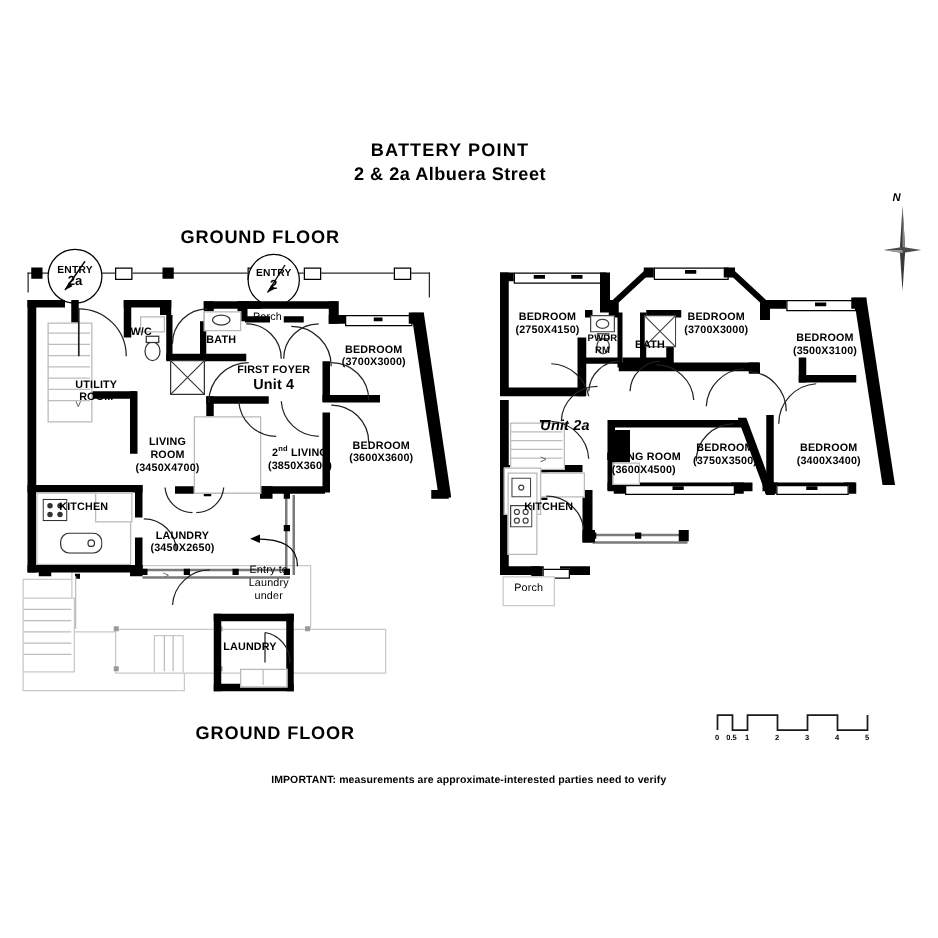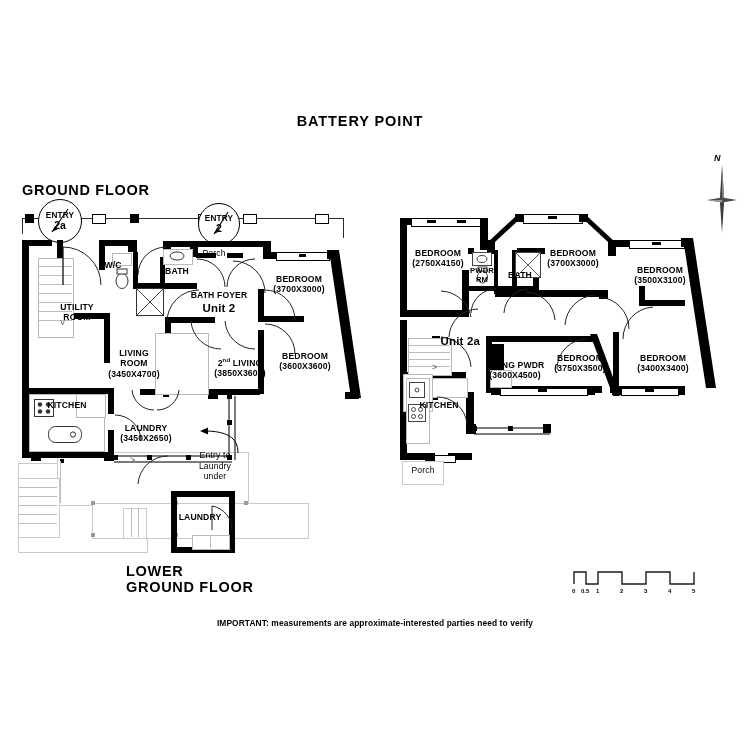--- a/index.html
+++ b/index.html
@@ -5,21 +5,21 @@
   html,body{margin:0;padding:0;background:#ffffff;}
   body{width:750px;height:750px;position:relative;overflow:hidden;
        font-family:"Liberation Sans","DejaVu Sans",sans-serif;color:#000;}
   #stage{position:absolute;left:0;top:0;width:750px;height:750px;}
   .abs{position:absolute;}
   .ttl{text-align:center;font-weight:bold;letter-spacing:.4px;}
   #title-block{left:0;top:112px;width:720px;text-align:center;line-height:1.32;}
   #title-block .l1{font-size:14.5px;letter-spacing:.9px;}
   #title-block .l2{font-size:14.5px;}
   #title-block .l3{font-size:14.5px;}
-  .floorlabel{font-weight:bold;font-size:14.5px;letter-spacing:.7px;text-align:left;}
+  .floorlabel{font-weight:bold;font-size:14.5px;letter-spacing:.7px;text-align:right;}
   .roomlbl{position:absolute;text-align:center;font-size:8.6px;line-height:1.22;
            font-weight:bold;letter-spacing:.15px;white-space:nowrap;}
   .roomlbl.sm{font-size:7.6px;}
   .roomlbl.unit{font-size:11.5px;font-weight:bold;}
   .roomlbl.thin{font-weight:normal;}
   .w{position:absolute;background:#000;}
   .thinline{position:absolute;background:#111;}
   .gl{position:absolute;background:#bdbdbd;}
   .glf{position:absolute;border:1px solid #c9c9c9;background:#fff;}
   .boxl{position:absolute;border:1px solid #b9b9b9;background:#fff;}
@@ -39,20 +39,21 @@
   #compass .nlab{position:absolute;left:9px;top:-2px;font-size:9px;
      font-weight:bold;font-style:italic;}
 </style>
 </head>
 <body>
 
 <div id="stage">
 
   <div class="abs ttl" id="title-block">
     <div class="l1">BATTERY POINT</div>
+    <div class="l2">2 &amp; 2a Albuera Street</div>
   </div>
 
   <div class="abs" id="compass">
     <span class="nlab">N</span>
     <svg width="34" height="80" viewBox="0 0 34 80">
       <polygon points="17,10 19.2,45 17,78 14.8,45" fill="#3a3a3a"></polygon>
       <polygon points="17,10 19.2,45 17,48 17,10" fill="#888"></polygon>
       <polygon points="2,45 17,42.6 32,45 17,47.4" fill="#4a4a4a"></polygon>
       <polygon points="2,45 17,45 17,47.4" fill="#9a9a9a"></polygon>
     </svg>
@@ -255,22 +256,22 @@
       <path d="M33 1 A30 30 0 0 0 3 29" fill="none" stroke="#222" stroke-width="1"></path>
     </svg>
 
   <div class="roomlbl" style="left:93px;top:260px;width:40px;">W/C</div>
   <div class="roomlbl" style="left:155px;top:266px;width:44px;">BATH</div>
   <div class="roomlbl thin" style="left:193px;top:248px;width:42px;">Porch</div>
   <div class="roomlbl" style="left:49px;top:302px;width:56px;">
     <span>UTILITY</span><br>
     <span>ROOM</span>
   </div>
-  <div class="roomlbl" style="left:178px;top:290px;width:82px;">BATH FOYER</div>
-  <div class="roomlbl unit" style="left:178px;top:301px;width:82px;">Unit 2</div>
+  <div class="roomlbl" style="left:178px;top:290px;width:82px;">FIRST FOYER</div>
+  <div class="roomlbl unit" style="left:178px;top:301px;width:82px;">Unit 4</div>
   <div class="roomlbl" style="left:266px;top:274px;width:66px;">
     <span>BEDROOM</span><br>
     <span>(3700X3000)</span>
   </div>
   <div class="roomlbl" style="left:101px;top:348px;width:66px;">
     <span>LIVING</span><br>
     <span>ROOM</span><br>
     <span>(3450X4700)</span>
   </div>
   <div class="roomlbl" style="left:204px;top:357px;width:72px;">
@@ -301,21 +302,20 @@
   <div class="w" style="left:171px;top:491px;width:6px;height:62px;"></div>
   <div class="w" style="left:229px;top:491px;width:6px;height:62px;"></div>
   <div class="w" style="left:171px;top:547px;width:64px;height:6px;"></div>
   <div class="boxl" style="left:192px;top:535px;width:36px;height:13px;"></div>
   <div class="gl" style="left:210px;top:535px;width:1px;height:13px;"></div>
   <svg class="abs" style="left:211px;top:505px;" width="24" height="26">
     <path d="M1 1 A24 24 0 0 1 21 25" fill="none" stroke="#222" stroke-width="1"></path>
     <path d="M1 1 L1 25" stroke="#222" stroke-width="1"></path>
   </svg>
   <div class="roomlbl" style="left:175px;top:512px;width:50px;">LAUNDRY</div>
-  <div class="abs floorlabel" style="left:126px;top:563px;width:158px;">LOWER</div>
   <div class="abs floorlabel" style="left:126px;top:579px;width:158px;">GROUND FLOOR</div>
 
 
   <div class="w" style="left:400px;top:218px;width:7px;height:96px;"></div>
   <div class="w" style="left:400px;top:320px;width:7px;height:140px;"></div>
   <div class="w" style="left:400px;top:218px;width:12px;height:7px;"></div>
   <div class="win" style="left:411px;top:218px;width:72px;height:7px;"></div>
   <div class="winmark" style="left:427px;top:220px;width:9px;height:3px;"></div>
   <div class="winmark" style="left:457px;top:220px;width:9px;height:3px;"></div>
   <div class="w" style="left:480px;top:218px;width:8px;height:32px;"></div>
@@ -472,23 +472,23 @@
   </div>
   <div class="roomlbl" style="left:503px;top:270px;width:34px;">BATH</div>
   <div class="roomlbl" style="left:538px;top:248px;width:70px;">
     <span>BEDROOM</span><br>
     <span>(3700X3000)</span>
   </div>
   <div class="roomlbl" style="left:625px;top:265px;width:70px;">
     <span>BEDROOM</span><br>
     <span>(3500X3100)</span>
   </div>
-  <div class="roomlbl unit" style="left:424px;top:334px;width:56px;text-align:right;">Unit 2a</div>
+  <div class="roomlbl unit" style="left:424px;top:334px;width:56px;text-align:center;font-style:italic;">Unit 2a</div>
   <div class="roomlbl" style="left:472px;top:360px;width:86px;">
-    <span>LIVING PWDR</span><br>
+    <span>LIVING ROOM</span><br>
     <span>(3600X4500)</span>
   </div>
   <div class="roomlbl" style="left:545px;top:353px;width:70px;">
     <span>BEDROOM</span><br>
     <span>(3750X3500)</span>
   </div>
   <div class="roomlbl" style="left:628px;top:353px;width:70px;">
     <span>BEDROOM</span><br>
     <span>(3400X3400)</span>
   </div>

